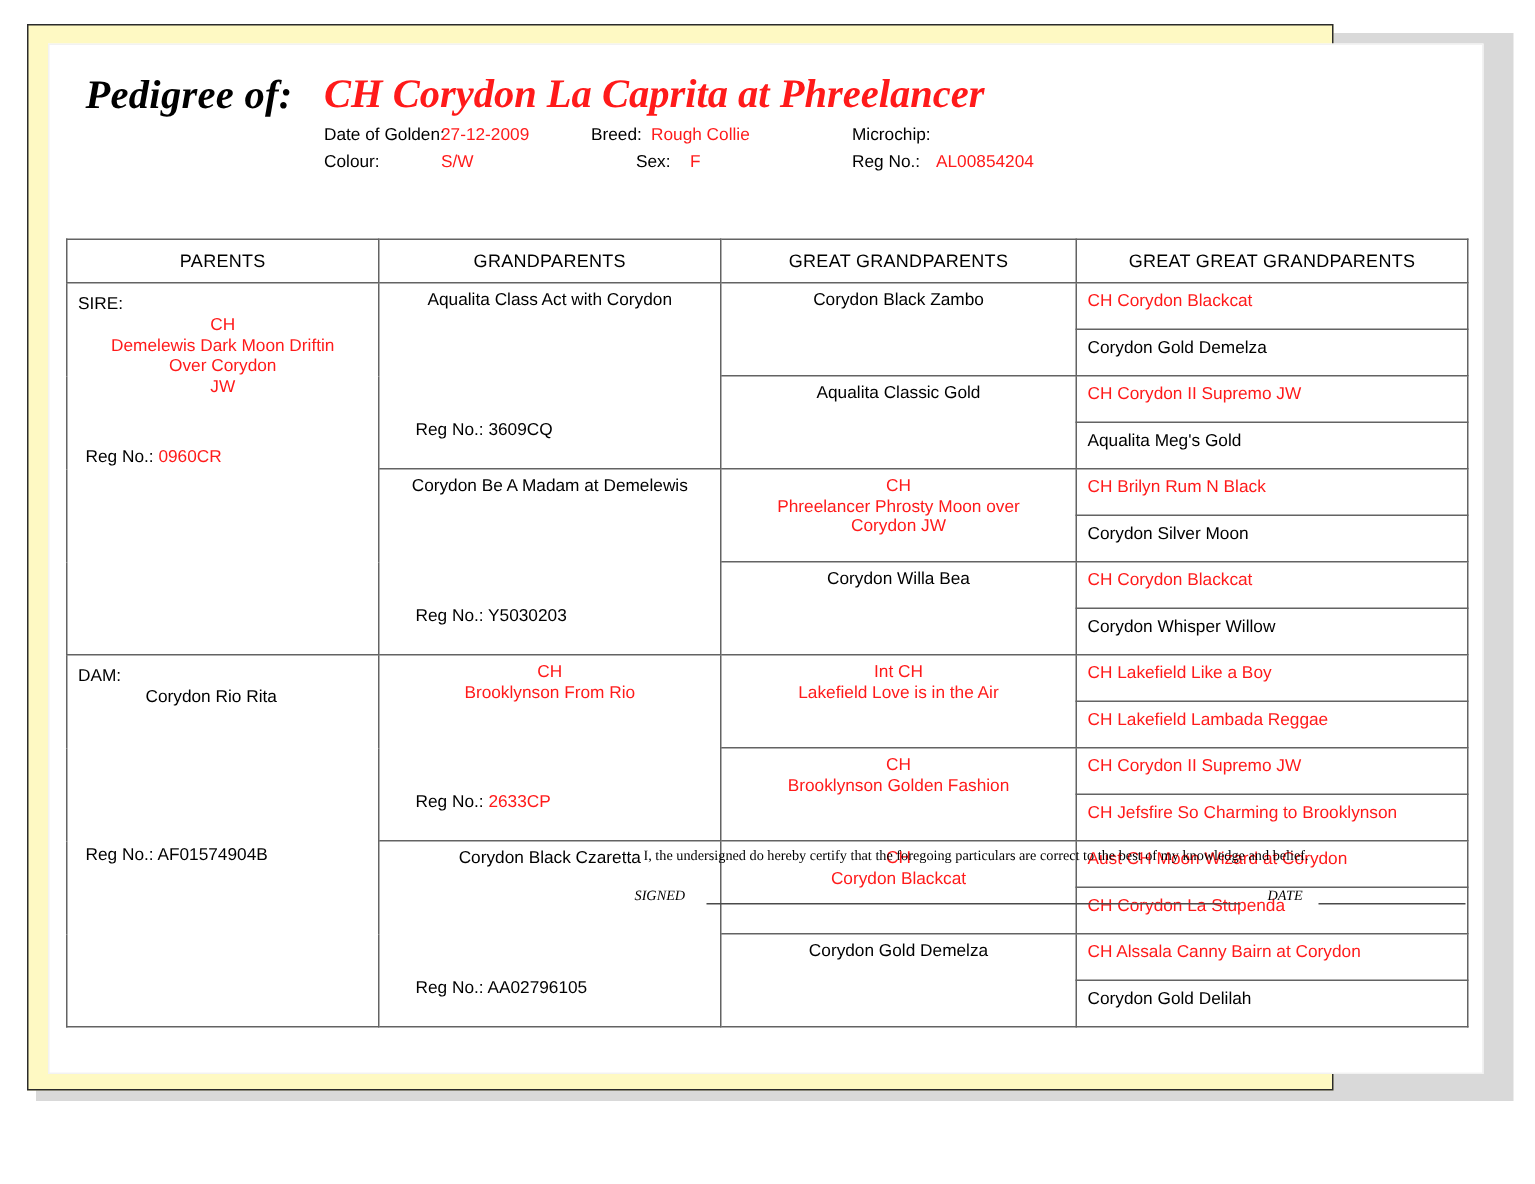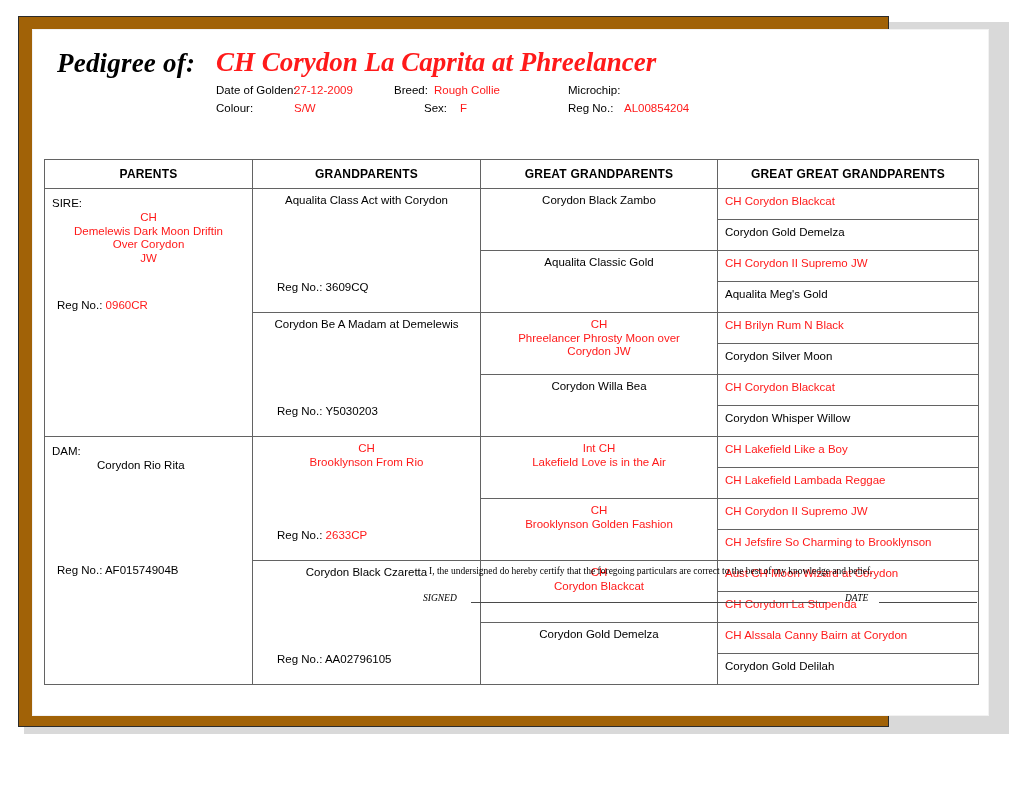--- a/index.html
+++ b/index.html
@@ -22,21 +22,21 @@
     width: 985px;
     height: 712px;
     background: #d9d9d9;
   }
   #page {
     position: absolute;
     left: 18px;
     top: 16px;
     width: 871px;
     height: 711px;
-    background: #a16207;
+    background: #fef9c3;
     border: 1px solid #2b2b2b;
     box-sizing: border-box;
   }
   #sheet {
     position: absolute;
     left: 13px;
     top: 12px;
     width: 957px;
     height: 687px;
     background: #ffffff;
@@ -122,21 +122,21 @@
   #ped-table col.c4 { width: 261px; }
 
   #ped-table th, #ped-table td {
     border: 1px solid #636363;
     padding: 0;
     vertical-align: top;
     color: #000000;
   }
   #ped-table th {
     height: 28px;
-    font-weight: bold;
+    font-weight: normal;
     font-size: 12px;
     text-align: center;
     vertical-align: middle;
     letter-spacing: 0.2px;
   }
 
   .parent-cell { height: 245px; position: relative; }
   .gp-cell     { height: 120px; position: relative; }
   .ggp-cell    { height: 60px;  position: relative; }
   .gggp-cell   { height: 30px;  position: relative; }

